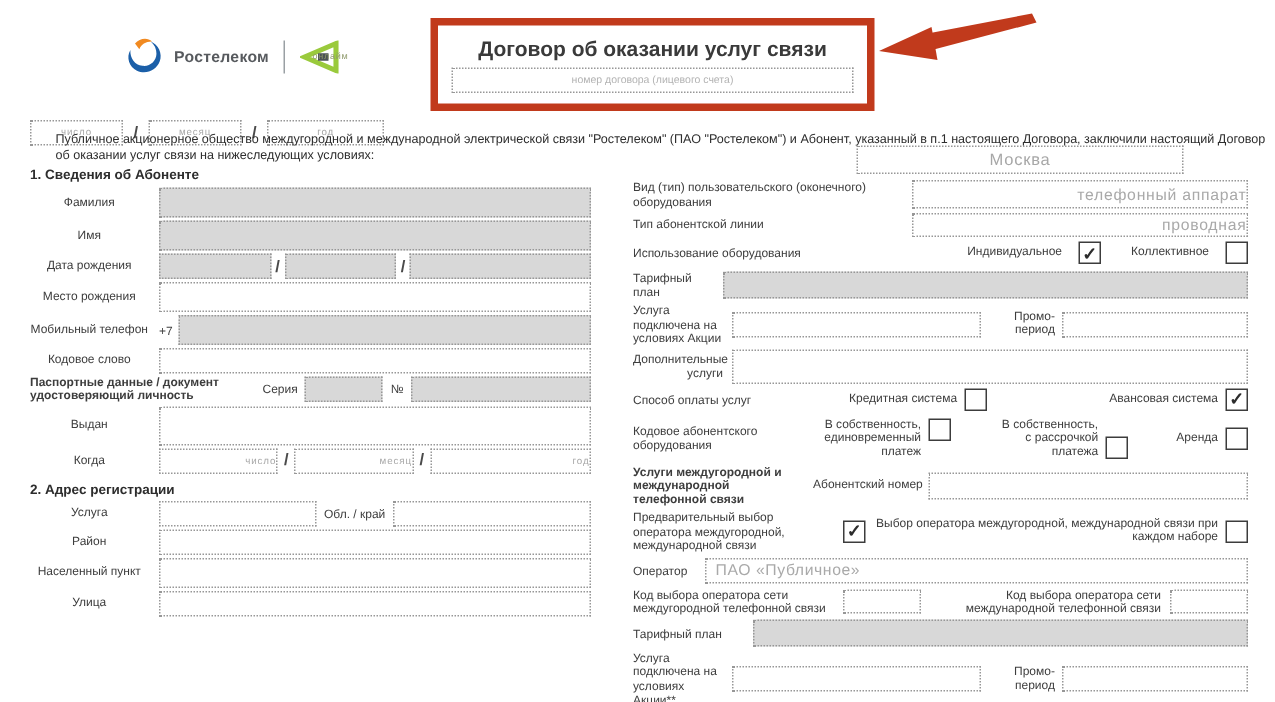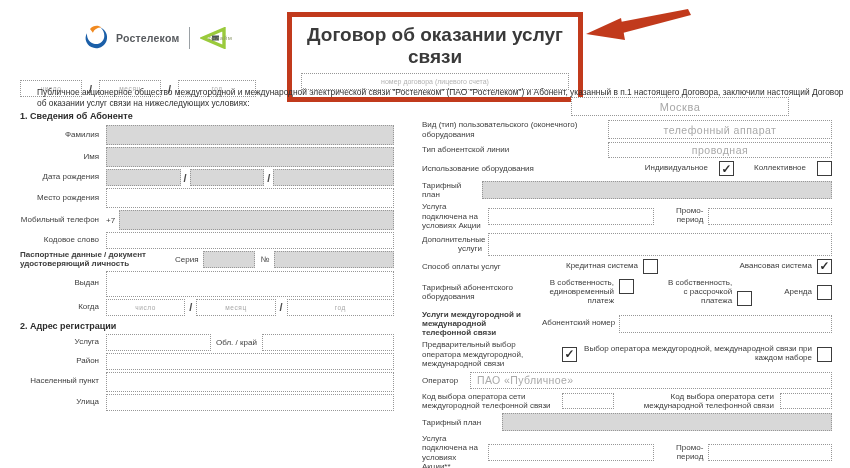--- a/index.html
+++ b/index.html
@@ -12,51 +12,51 @@
   .gray{background:#d8d8d8;}
   
   .brand{position:absolute;left:84px;top:24px;display:flex;align-items:center;gap:7px;}
   .brand-name{font-size:10.5px;font-weight:bold;color:#575a5e;letter-spacing:.2px;}
   .brand-divider{width:1px;height:22px;background:#9aa0a4;margin:0 3px;}
   .onlime{display:flex;align-items:center;gap:2px;}
   .onlime-text{font-size:6px;color:#8f9a6b;letter-spacing:.5px;margin-left:-20px;}
   
   .title-box{position:absolute;left:287px;top:12px;width:296px;border:5px solid #c13a1c;
     background:#fff;padding:7px 9px 7px;box-sizing:border-box;text-align:center;}
-  .title{font-size:19px;font-weight:bold;color:#3a3a3a;}
+  .title{font-size:14px;font-weight:bold;color:#3a3a3a;}
   .title-num{margin-top:5px;padding:4px 2px;font-size:7px;color:#b3b3b3;}
   .arrow{position:absolute;left:584px;top:6px;}
   
   .daterow{position:absolute;left:20px;top:61px;width:812px;display:flex;align-items:center;}
   .dbox{width:62px;height:17px;display:flex;align-items:center;justify-content:center;}
   .dbox.year{width:78px;}
   .ph{font-size:6.5px;color:#a8a8a8;letter-spacing:.6px;}
   .slash{font-size:11px;font-weight:bold;color:#4a4a4a;margin:0 7px;}
   .citybox{margin-left:auto;margin-right:43px;width:218px;height:19px;display:flex;align-items:center;justify-content:center;margin-top:36px;}
   .cityv{font-size:11px;color:#a7a7a7;letter-spacing:.5px;}
   
   .intro{position:absolute;left:37px;top:87px;width:812px;font-size:8.4px;line-height:1.25;color:#2e2e2e;}
   
   .form{position:absolute;left:20px;top:111px;width:812px;display:flex;}
   .col-left{width:374px;min-width:374px;}
   .col-right{flex:1;margin-left:28px;padding-top:9px;}
   .h-sec{font-size:9px;font-weight:bold;color:#2d2d2d;margin:0 0 4px 0;}
   .h-sec2{margin-top:5px;margin-bottom:3px;}
   
   .lrow{display:flex;align-items:center;margin-bottom:2px;}
-  .llabel{width:86px;min-width:86px;text-align:right;padding-right:7px;box-sizing:border-box;
+  .llabel{width:86px;min-width:86px;text-align:center;padding-right:7px;box-sizing:border-box;
     font-size:8px;line-height:1.12;color:#3d3d3d;}
   .lctl{flex:1;display:flex;align-items:center;min-width:0;}
   .fb{min-height:17px;box-sizing:border-box;}
   .fb20{min-height:20px;}
   .grow{flex:1;}
   .wlab{width:150px;min-width:150px;text-align:left;font-weight:bold;}
   .inlab{font-size:8px;color:#3d3d3d;margin:0 5px;white-space:nowrap;}
   .pref{font-size:8px;color:#3d3d3d;margin-right:4px;}
-  .phbox{display:flex;align-items:center;justify-content:center;}
+  .phbox{display:flex;align-items:center;justify-content:flex-end;}
   
   .rrow{display:flex;align-items:center;margin-bottom:3px;}
   .rlabel{font-size:8px;line-height:1.15;color:#3d3d3d;padding-right:6px;box-sizing:border-box;}
   .w186{width:186px;min-width:186px;}
   .w140{width:140px;min-width:140px;}
   .w132{width:132px;min-width:132px;}
   .w120{width:120px;min-width:120px;}
   .w80{width:80px;min-width:80px;}
   .w66{width:66px;min-width:66px;}
   .w60{width:60px;min-width:60px;}
@@ -306,21 +306,21 @@
             <span class="cb"></span>
           </span>
           <span style="display:inline-flex;align-items:center">
             <span class="cbl">Авансовая система</span>
             <span class="cb">✓</span>
           </span>
         </div>
       </div>
 
       <div class="rrow" style="margin-bottom:4px">
-        <div class="rlabel w120">Тарифный абонентского оборудования</div>
+        <div class="rlabel w120">Кодовое абонентского оборудования</div>
         <div class="rctl" style="justify-content:space-between">
           <span style="display:inline-flex;align-items:flex-start">
             <span class="cbl tar" style="width:72px">В собственность, единовременный платеж</span>
             <span class="cb"></span>
           </span>
           <span style="display:inline-flex;align-items:flex-end">
             <span class="cbl tar" style="width:66px">В собственность, с рассрочкой платежа</span>
             <span class="cb"></span>
           </span>
           <span style="display:inline-flex;align-items:center">

